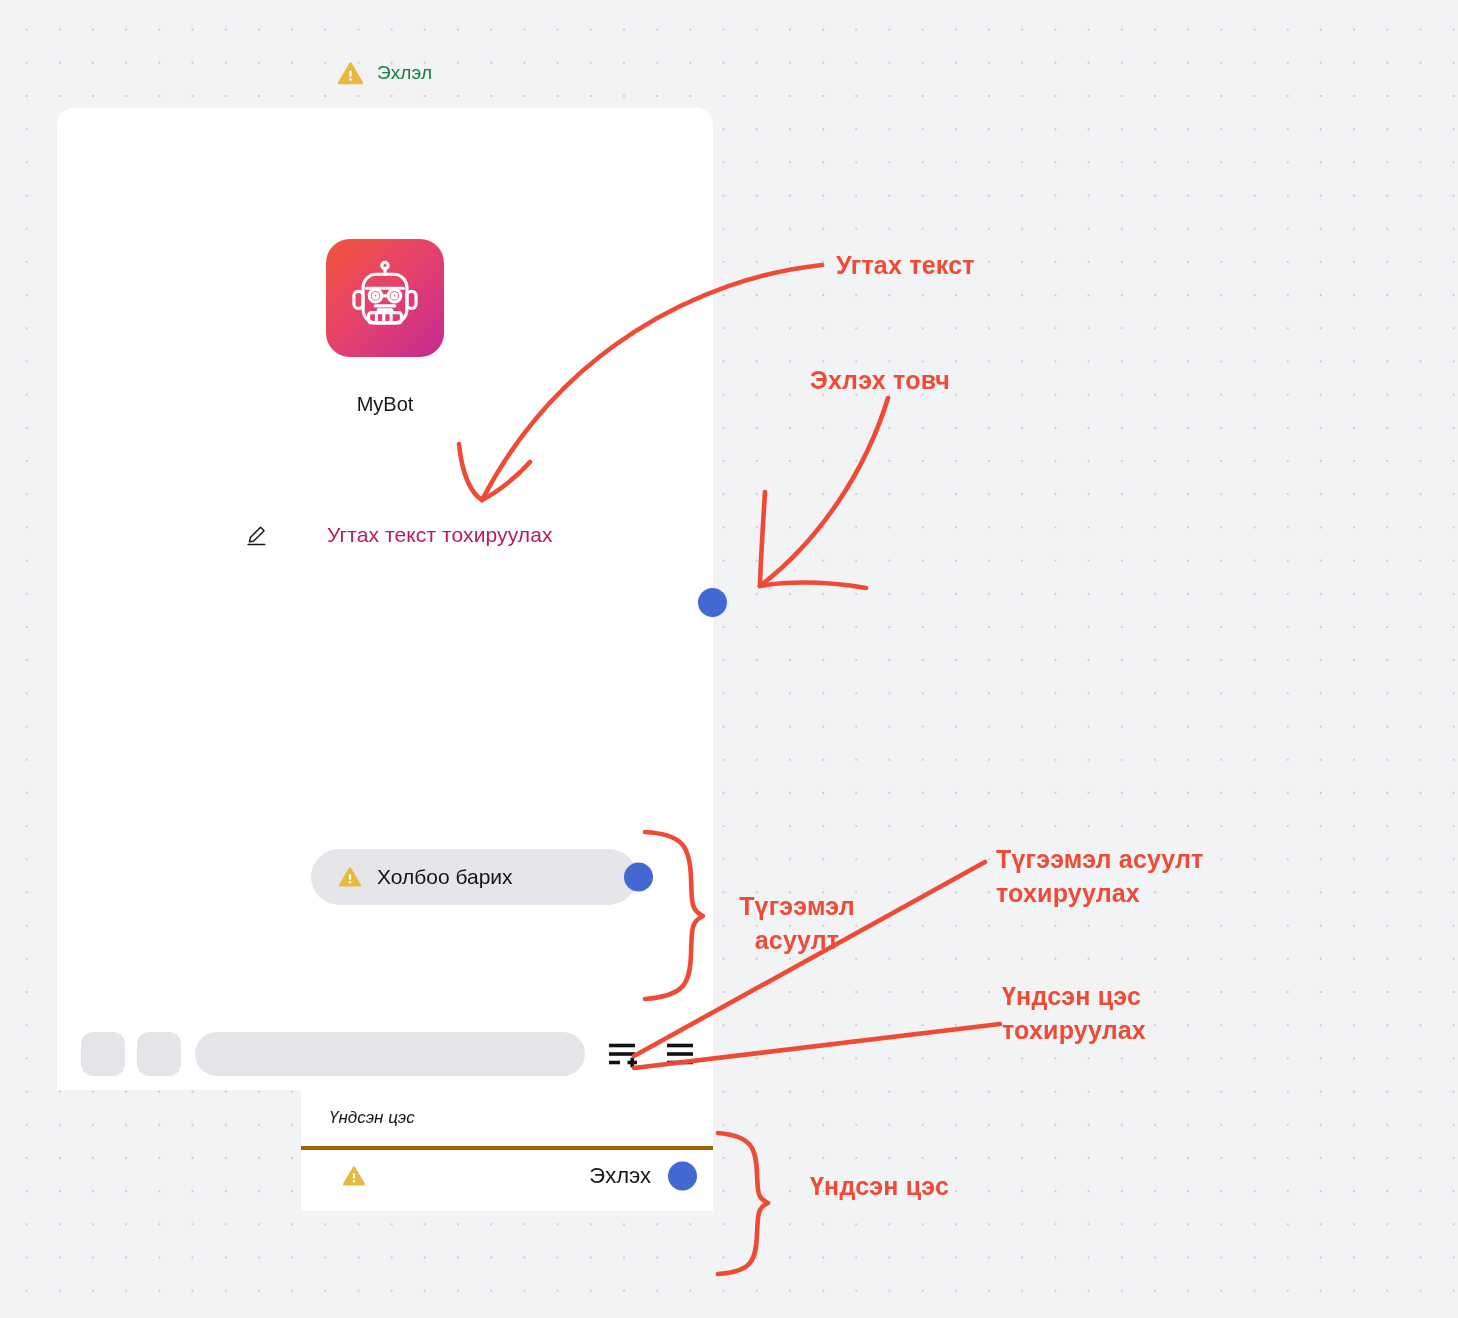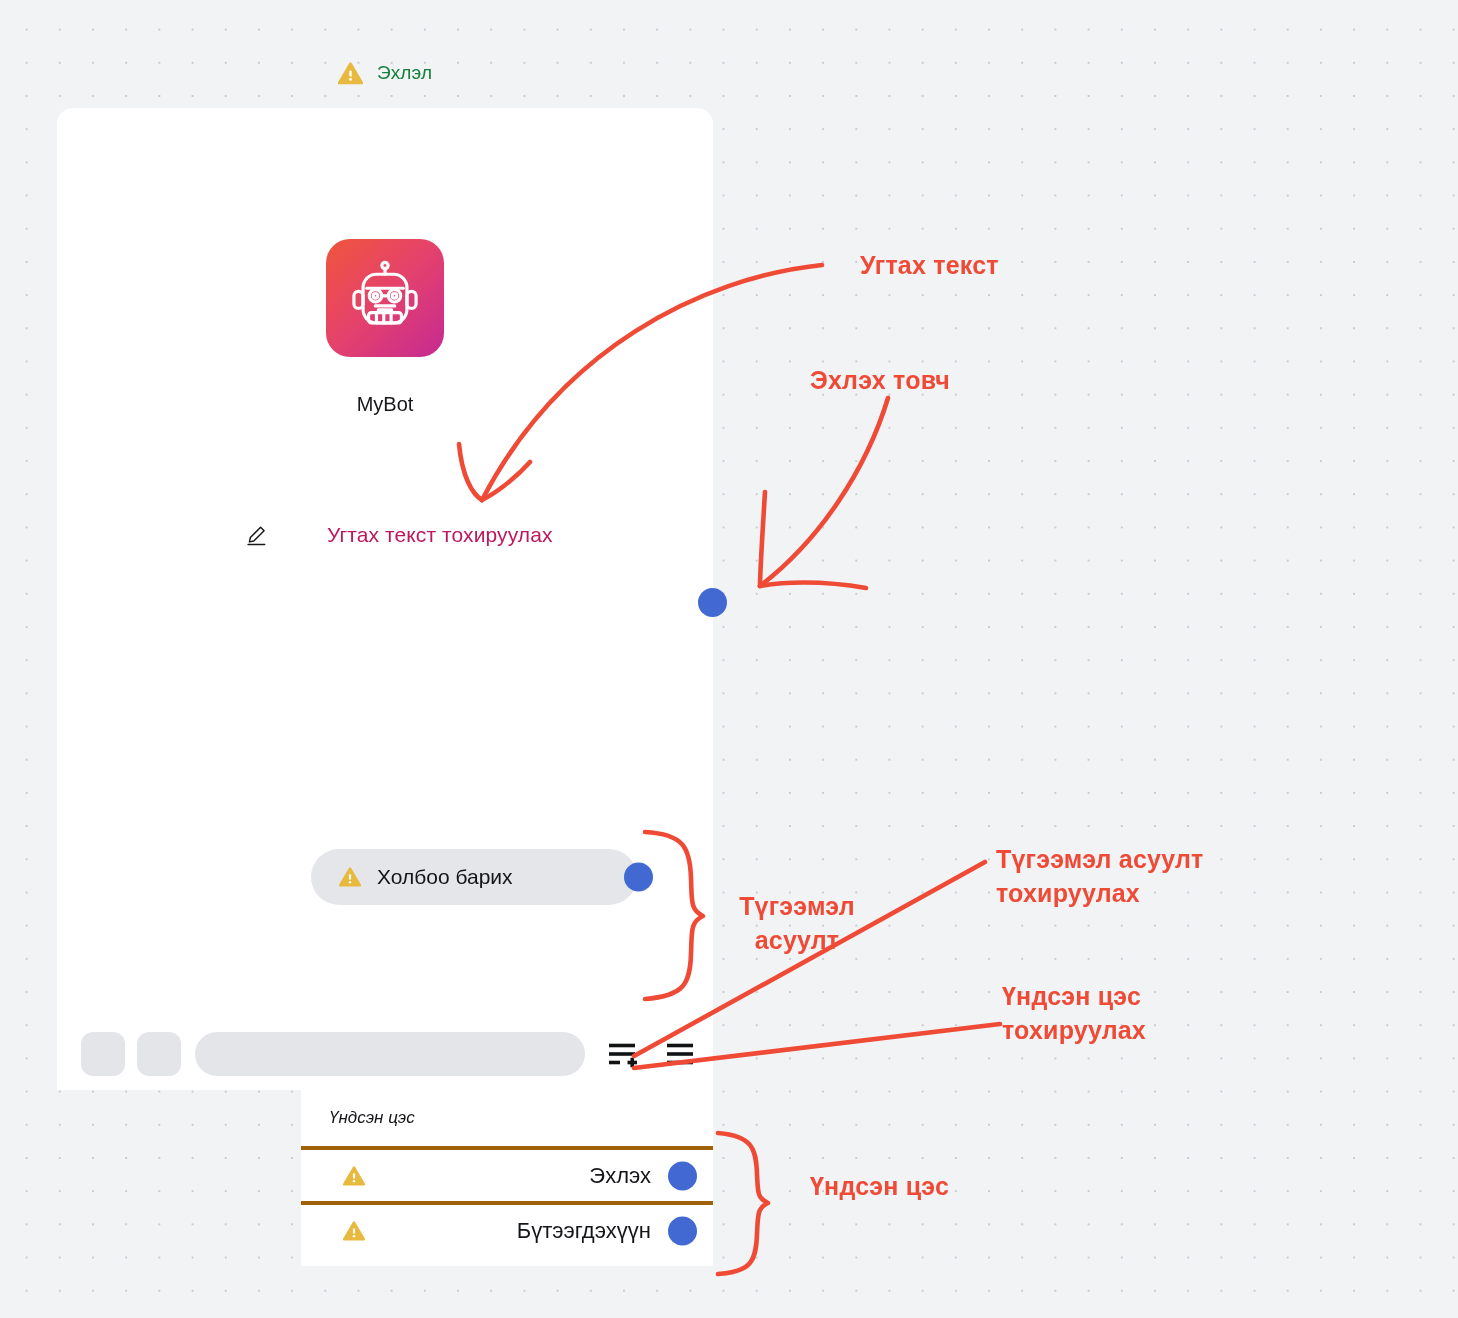--- a/index.html
+++ b/index.html
@@ -232,21 +232,21 @@
   }
   .anno-text {
     position: absolute;
     color: #ef4a36;
     font-weight: bold;
     font-size: 25px;
     line-height: 1.35;
     letter-spacing: .2px;
     white-space: pre-line;
   }
-  .anno-a { left: 836px; top: 249px; margin-left: 24px; }
+  .anno-a { left: 836px; top: 249px; }
   .anno-b { left: 810px; top: 364px; }
   .anno-c { left: 722px; top: 890px; text-align: center; width: 150px; }
   .anno-d { left: 996px; top: 843px; }
   .anno-e { left: 1002px; top: 980px; }
   .anno-f { left: 810px; top: 1170px; }
 </style>
 </head>
 <body>
 
 <div class="top-label">
@@ -351,31 +351,20 @@
     <span class="warn-icon">
       <svg width="22" height="20" viewBox="0 0 25 23" aria-hidden="true">
         <path d="M12.5 1.6 L24 21 L1 21 Z" fill="#e8b93f" stroke="#e8b93f" stroke-width="2.6" stroke-linejoin="round"></path>
         <rect x="11.3" y="8.4" width="2.4" height="6.4" rx="1.2" fill="#ffffff"></rect>
         <circle cx="12.5" cy="17.4" r="1.4" fill="#ffffff"></circle>
       </svg>
     </span>
     <span class="mr-label">Эхлэх</span>
     <span class="mr-dot"></span>
   </div>
-  <div class="menu-row">
-    <span class="warn-icon">
-      <svg width="22" height="20" viewBox="0 0 25 23" aria-hidden="true">
-        <path d="M12.5 1.6 L24 21 L1 21 Z" fill="#e8b93f" stroke="#e8b93f" stroke-width="2.6" stroke-linejoin="round"></path>
-        <rect x="11.3" y="8.4" width="2.4" height="6.4" rx="1.2" fill="#ffffff"></rect>
-        <circle cx="12.5" cy="17.4" r="1.4" fill="#ffffff"></circle>
-      </svg>
-    </span>
-    <span class="mr-label">Бүтээгдэхүүн</span>
-    <span class="mr-dot"></span>
-  </div>
   <div class="menu-sheet-foot"></div>
 </div>
 
 <svg class="anno-svg" viewBox="0 0 1458 1318">
   <g fill="none" stroke="#ef4a36" stroke-width="4.6" stroke-linecap="round" stroke-linejoin="round">
 
     <path d="M822 265 C700 278 560 350 482 500"></path>
     <path d="M459 444 C462 476 472 494 482 500"></path>
     <path d="M530 462 C514 480 494 494 482 500"></path>
 

